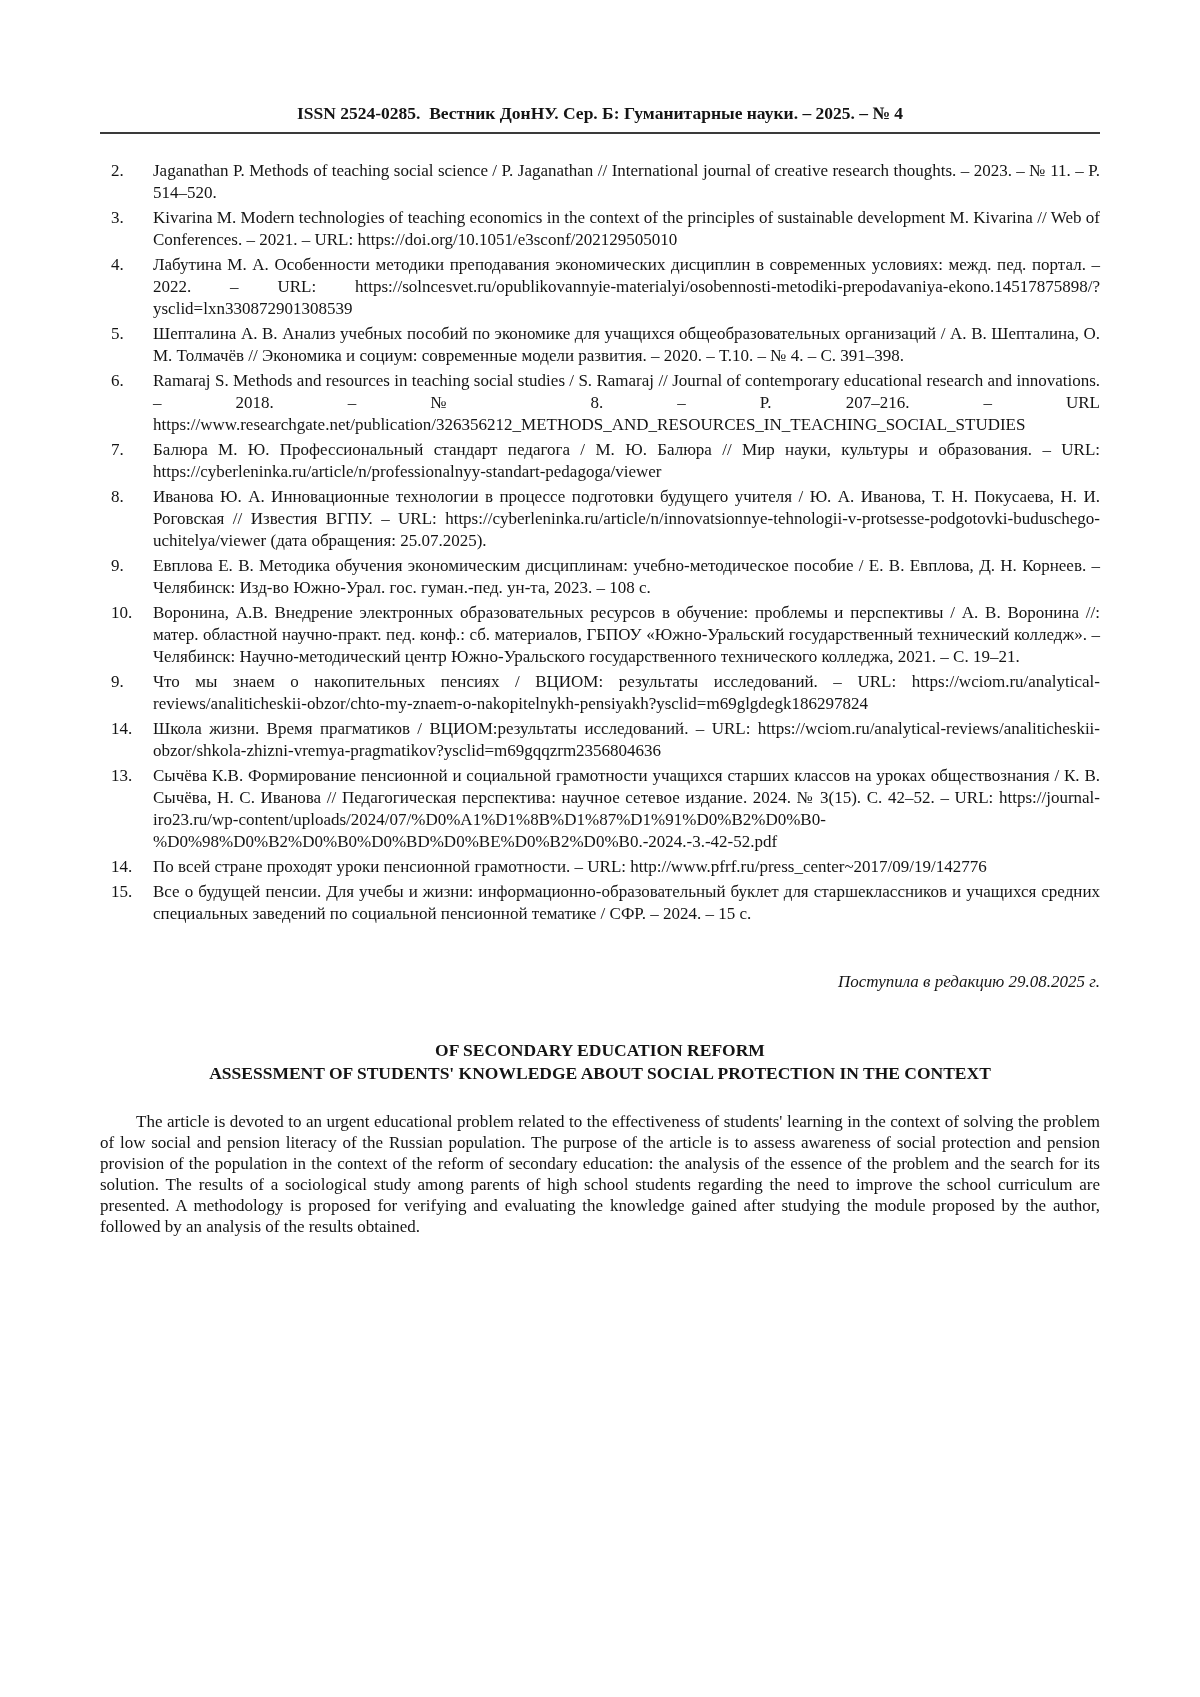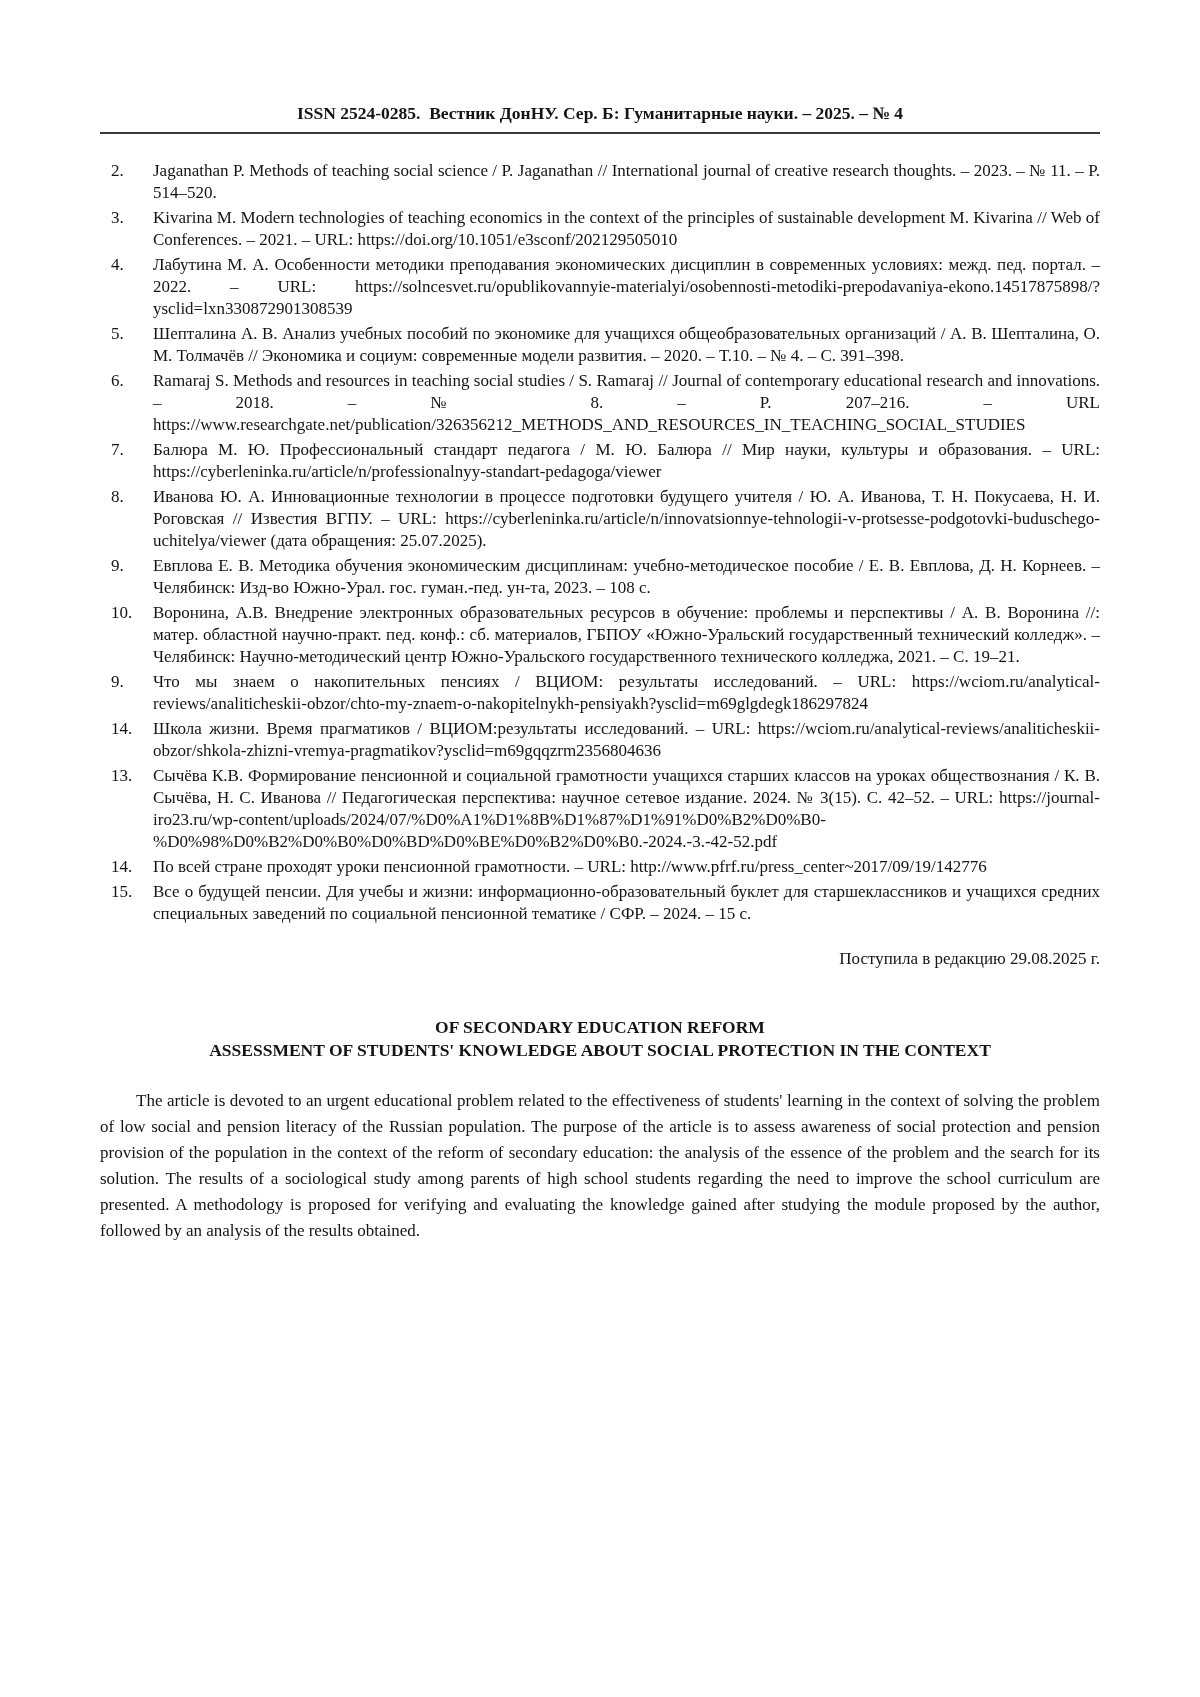--- a/index.html
+++ b/index.html
@@ -42,41 +42,42 @@
     flex: 0 0 53px;
     box-sizing: border-box;
     padding-left: 11px;
   }
   .ref-text {
     flex: 1;
     text-align: justify;
     overflow-wrap: anywhere;
   }
   .received {
-    margin-top: 23px;
+    margin-top: 46px;
     text-align: right;
+    font-style: italic;
   }
   .article-title {
     margin: 46px auto 0 auto;
     max-width: 960px;
     text-align: center;
     font-weight: bold;
     font-size: 17.5px;
     line-height: 23px;
   }
   .article-author {
     margin-top: 33px;
     font-weight: bold;
     font-style: italic;
   }
   .abstract {
     margin: 26px 0 0 0;
     text-align: justify;
     text-indent: 36px;
-    line-height: 26px;
+    line-height: 21px;
   }
   .page-footer {
     position: absolute;
     left: 100px;
     right: 100px;
     top: 1541px;
     display: flex;
     justify-content: space-between;
   }
 </style>

